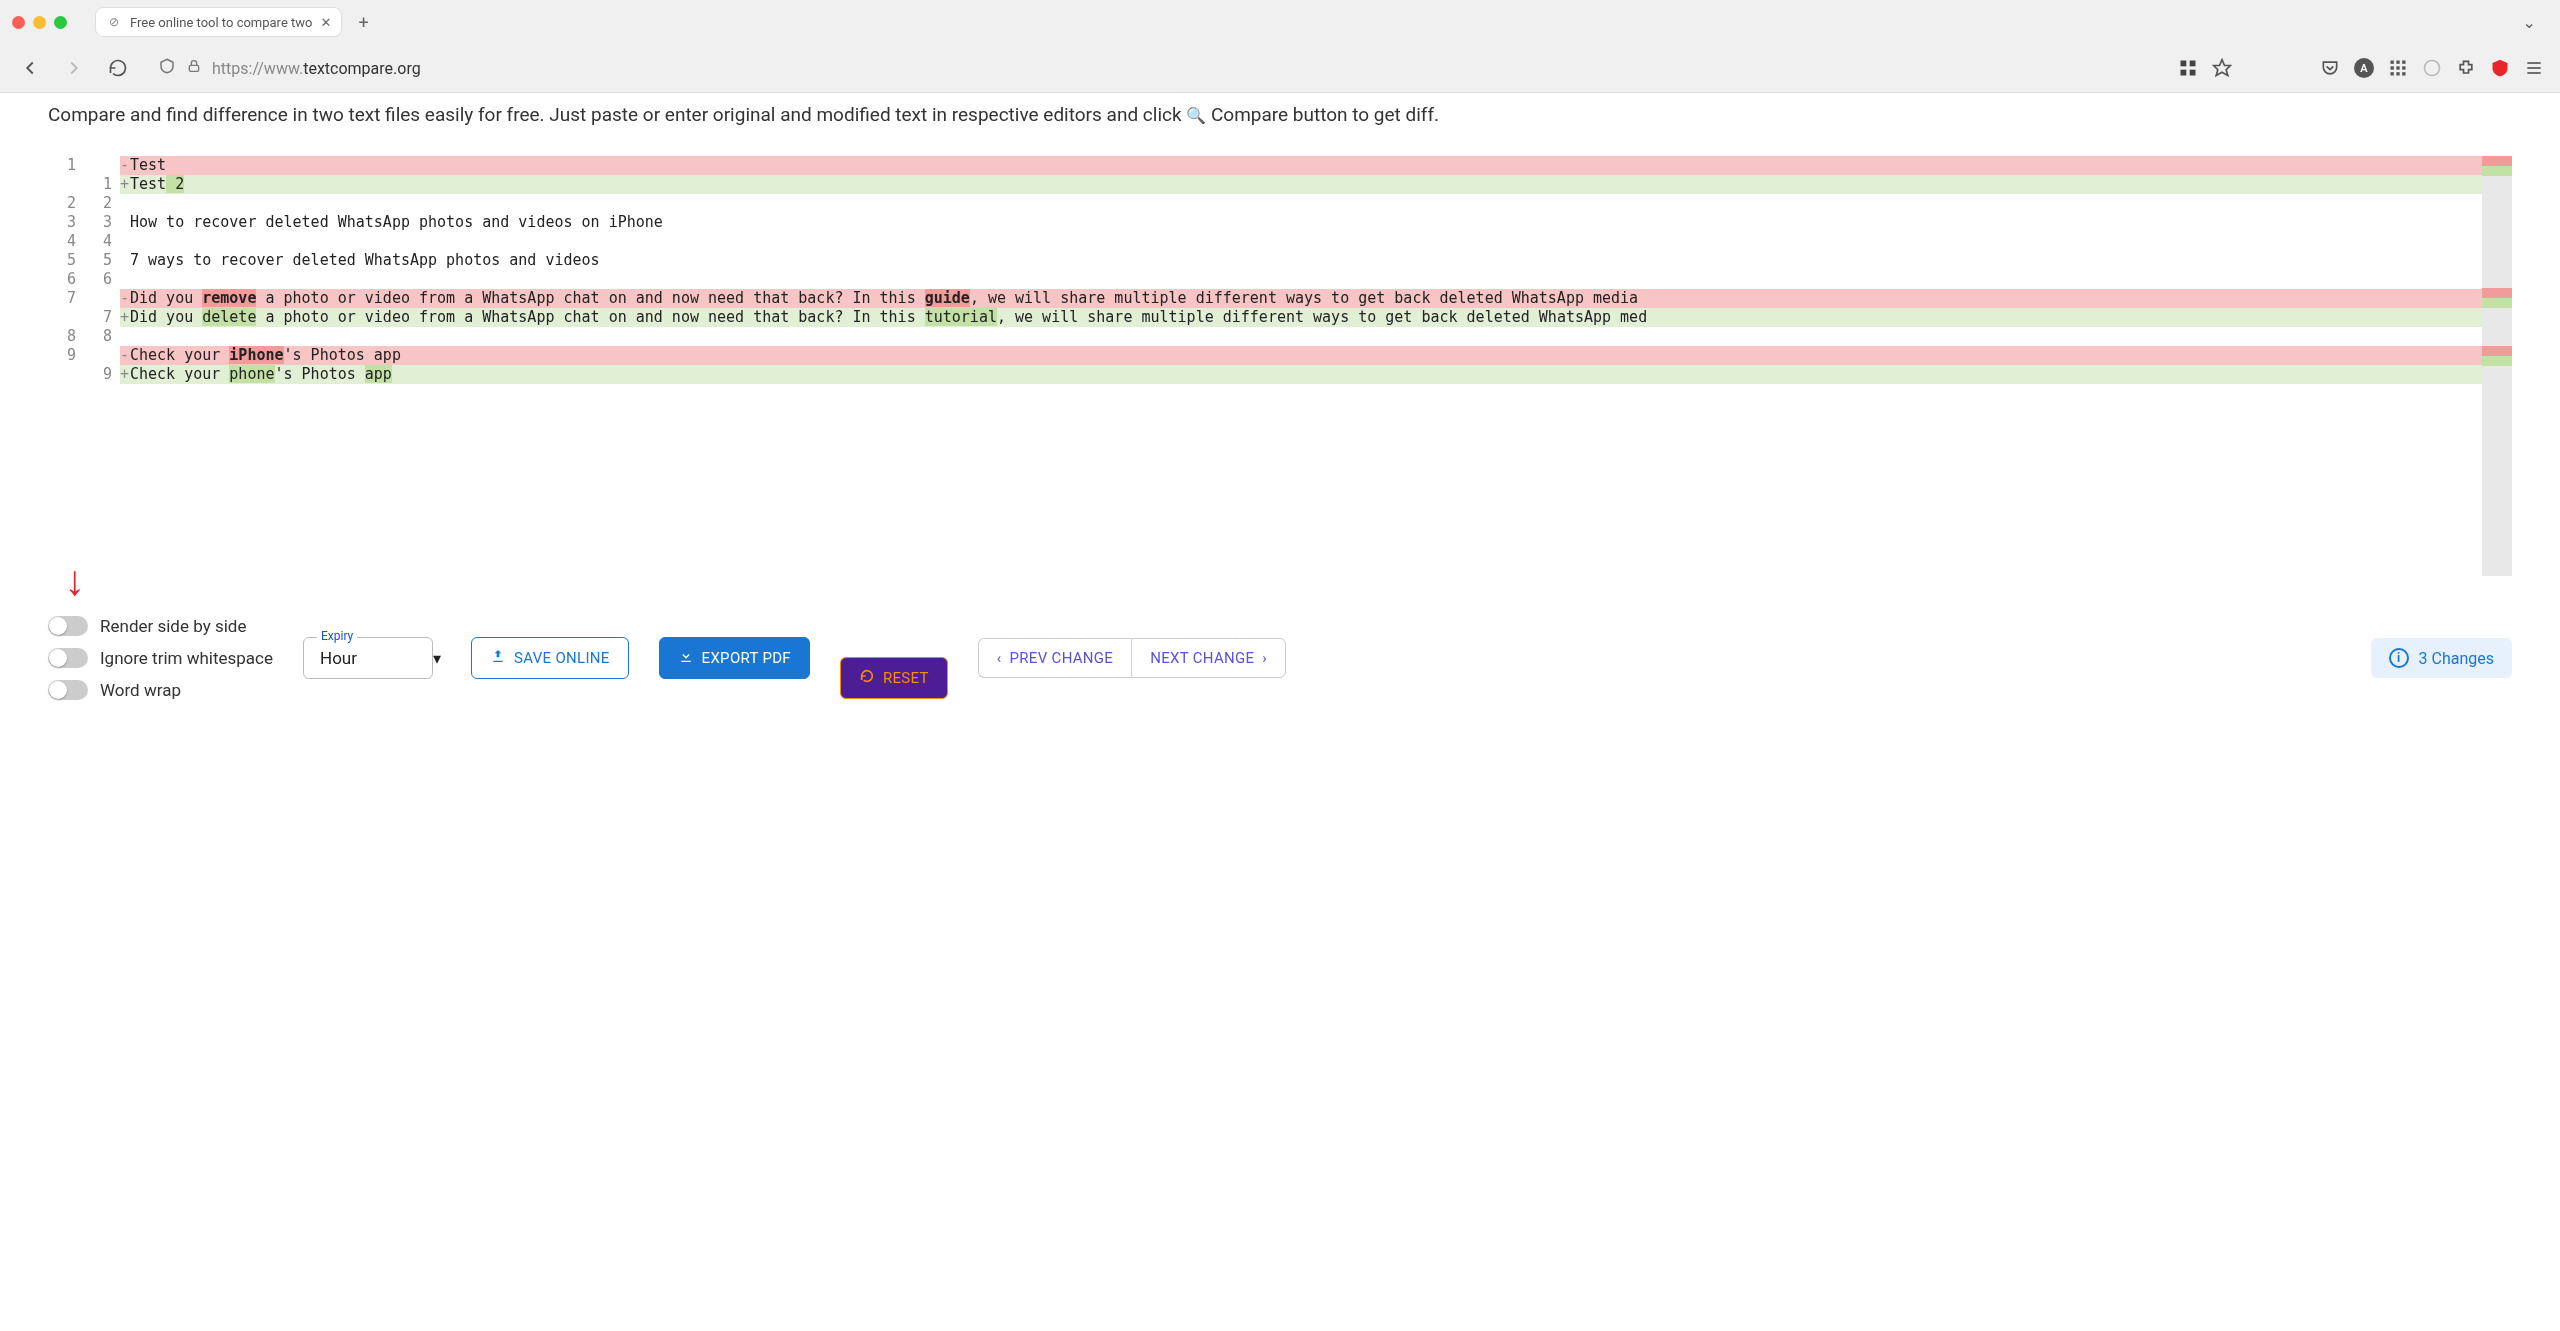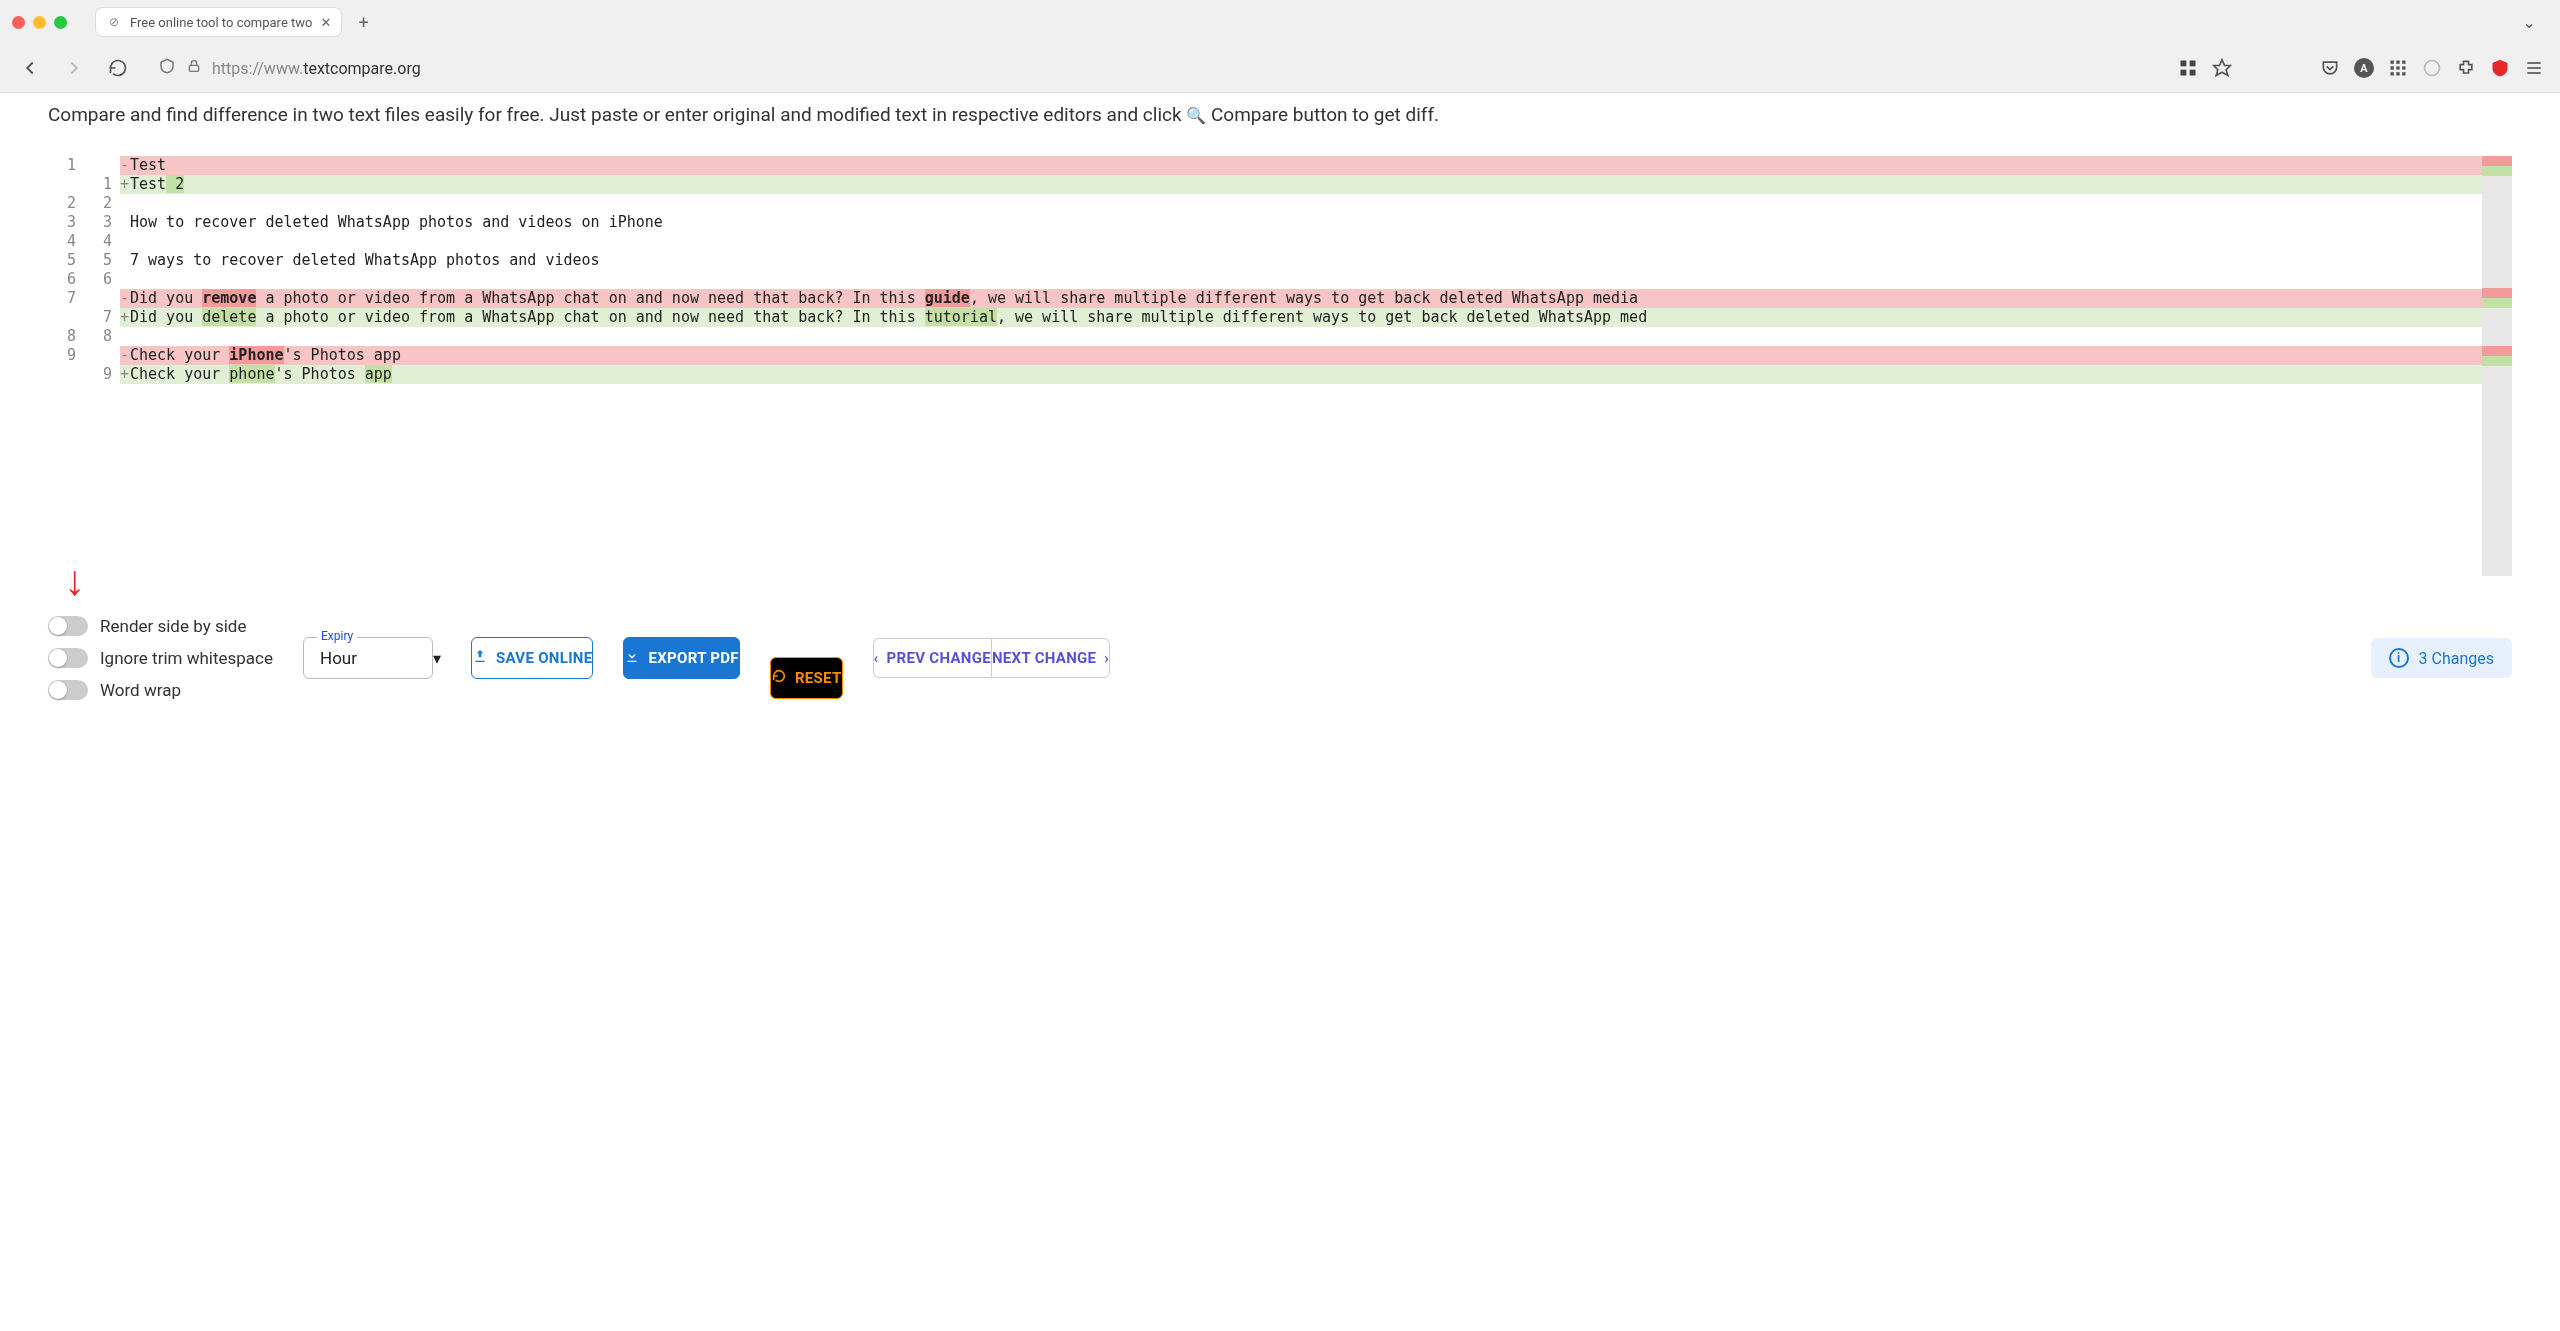--- a/index.html
+++ b/index.html
@@ -55,24 +55,24 @@
 .controls{display:flex;align-items:center;gap:30px;padding:10px 48px 20px 48px;flex-wrap:wrap;position:relative;}
 .toggles{display:flex;flex-direction:column;gap:12px;position:relative;}
 .arrow-annot{position:absolute;top:-60px;left:16px;font-size:42px;color:#e8262a;font-weight:900;}
 .toggle-row{display:flex;align-items:flex-start;gap:12px;max-width:240px;}
 .switch{width:40px;height:20px;border-radius:20px;background:#ccc;position:relative;flex-shrink:0;cursor:pointer;}
 .switch::after{content:"";position:absolute;left:1px;top:1px;width:18px;height:18px;border-radius:50%;background:#fff;box-shadow:0 1px 2px rgba(0,0,0,.3);}
 .toggle-row label{font-size:17px;color:#333;}
 .select-wrap{position:relative;display:flex;align-items:center;}
 .select-wrap .lbl{position:absolute;top:-8px;left:14px;background:#fff;padding:0 4px;font-size:12px;color:#1d4ed8;}
 .select{border:1px solid #bbb;border-radius:6px;padding:10px 44px 10px 16px;font-size:17px;min-width:130px;}
-.btn{display:inline-flex;align-items:center;gap:8px;border-radius:6px;padding:10px 0;font-size:15px;font-weight:700;letter-spacing:.3px;cursor:pointer;border:1px solid;}
+.btn{display:inline-flex;align-items:center;gap:8px;border-radius:6px;padding:10px 18px;font-size:15px;font-weight:400;letter-spacing:.3px;cursor:pointer;border:1px solid;}
 .btn.save{border-color:#1976d2;color:#1976d2;background:#fff;}
 .btn.export{border-color:#1976d2;background:#1976d2;color:#fff;}
-.btn.reset{border-color:#fb8c00;color:#fb8c00;background:#000000;margin-top:40px;}
+.btn.reset{border-color:#fb8c00;color:#fb8c00;background:#4c1d95;margin-top:40px;}
 .nav-group{display:flex;}
 .btn.nav{border-color:#ccc;background:#fff;color:#5a52d6;}
 .btn.nav.l{border-radius:6px 0 0 6px;border-right:0;}
 .btn.nav.r{border-radius:0 6px 6px 0;}
 .changes-pill{background:#e7f1fd;color:#1976d2;border-radius:6px;padding:10px 18px;display:inline-flex;align-items:center;gap:10px;font-size:16px;margin-left:auto;}
 .changes-pill .info{width:20px;height:20px;border:2px solid #1976d2;border-radius:50%;display:flex;align-items:center;justify-content:center;font-size:12px;font-weight:700;}
 </style>
 </head>
 <body>
 

